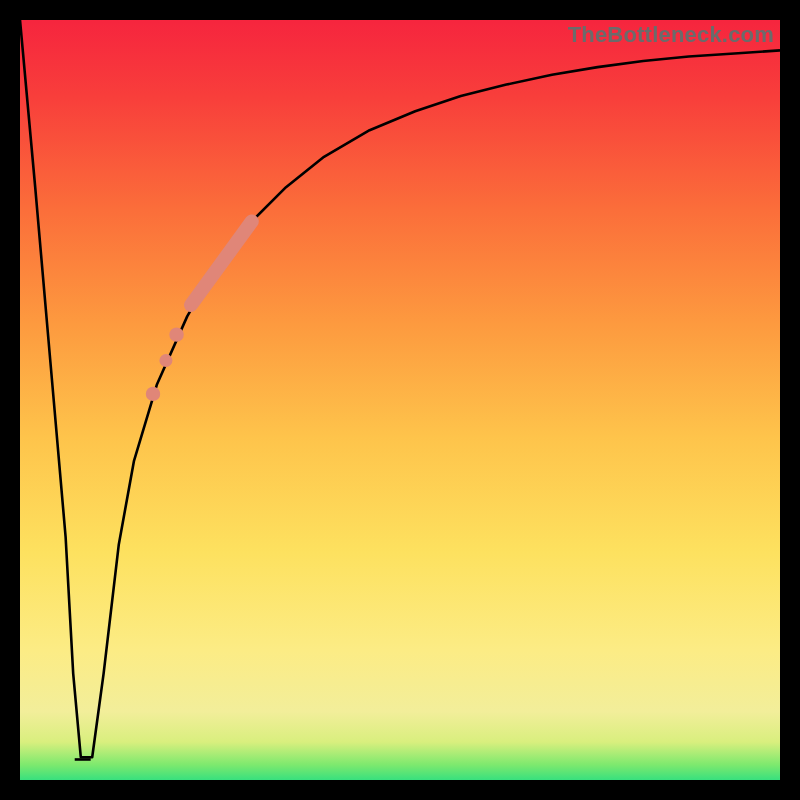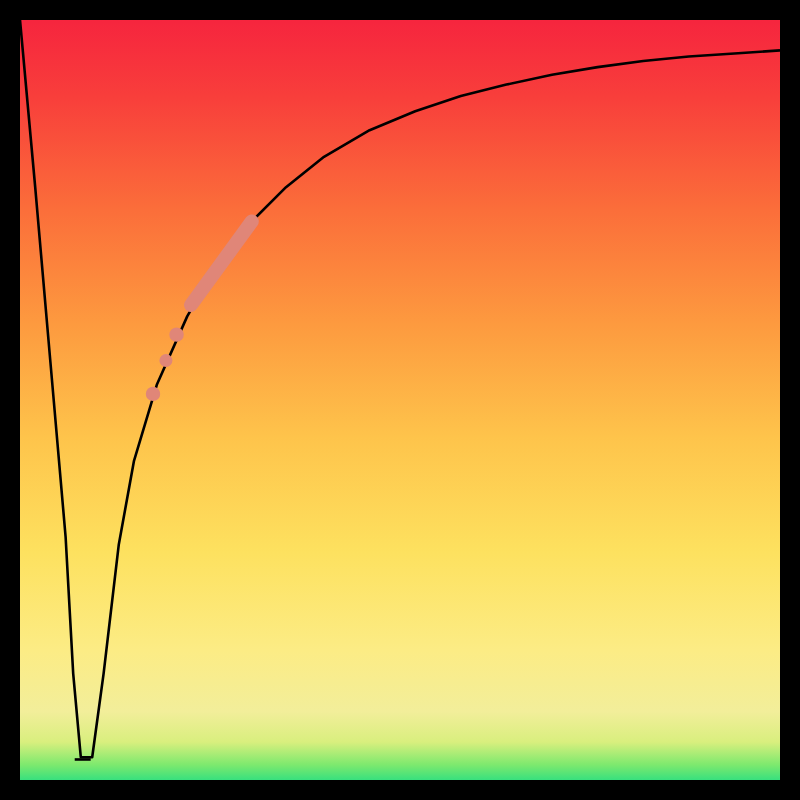--- a/index.html
+++ b/index.html
@@ -49,20 +49,21 @@
   svg {
     position: absolute;
     left: 0;
     top: 0;
   }
 </style>
 </head>
 <body>
 <div class="frame">
   <div class="plot">
+    <div class="watermark">TheBottleneck.com</div>
     <svg id="chart-svg" viewBox="0 0 760 760" width="760" height="760">
         <path d="M0.00 0.00 L15.20 167.20 L30.40 342.00 L45.60 516.80 L53.20 653.60 L60.80 737.20 L72.20 737.20 L83.60 653.60 L98.80 524.40 L114.00 440.80 L136.80 364.80 L167.20 296.40 L197.60 243.20 L228.00 205.20 L266.00 167.20 L304.00 136.80 L349.60 110.20 L395.20 91.20 L440.80 76.00 L486.40 64.60 L532.00 54.72 L577.60 47.12 L623.20 41.04 L668.80 36.48 L714.40 33.44 L760.00 30.40" fill="none" stroke="#000000" stroke-width="2.6" stroke-linejoin="round"></path>
         <path d="M54.72 739.48 L70.68 739.48" fill="none" stroke="#000000" stroke-width="2.6" stroke-linejoin="round"></path>
         <path d="M171.00 285.00 L231.80 201.40" fill="none" stroke="#e08678" stroke-width="14" stroke-linecap="round"></path>
         <circle cx="156.56" cy="314.64" r="7.20" fill="#e08678"></circle>
         <circle cx="145.92" cy="340.48" r="6.50" fill="#e08678"></circle>
         <circle cx="133.00" cy="373.92" r="7.20" fill="#e08678"></circle>
       </svg>
   </div>
 </div>

